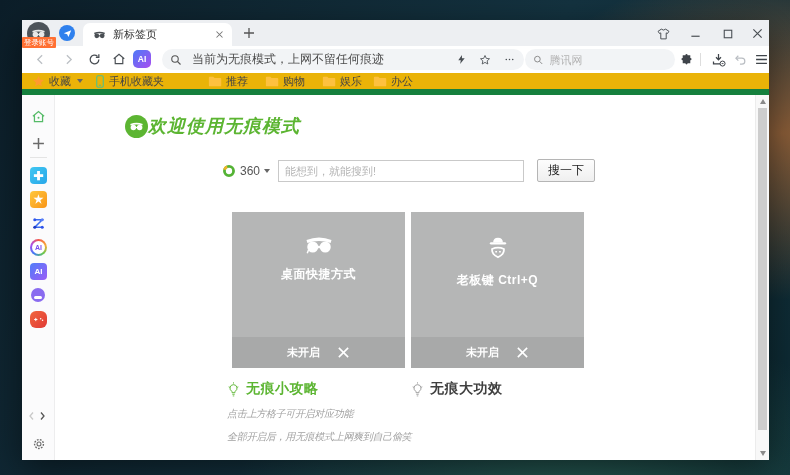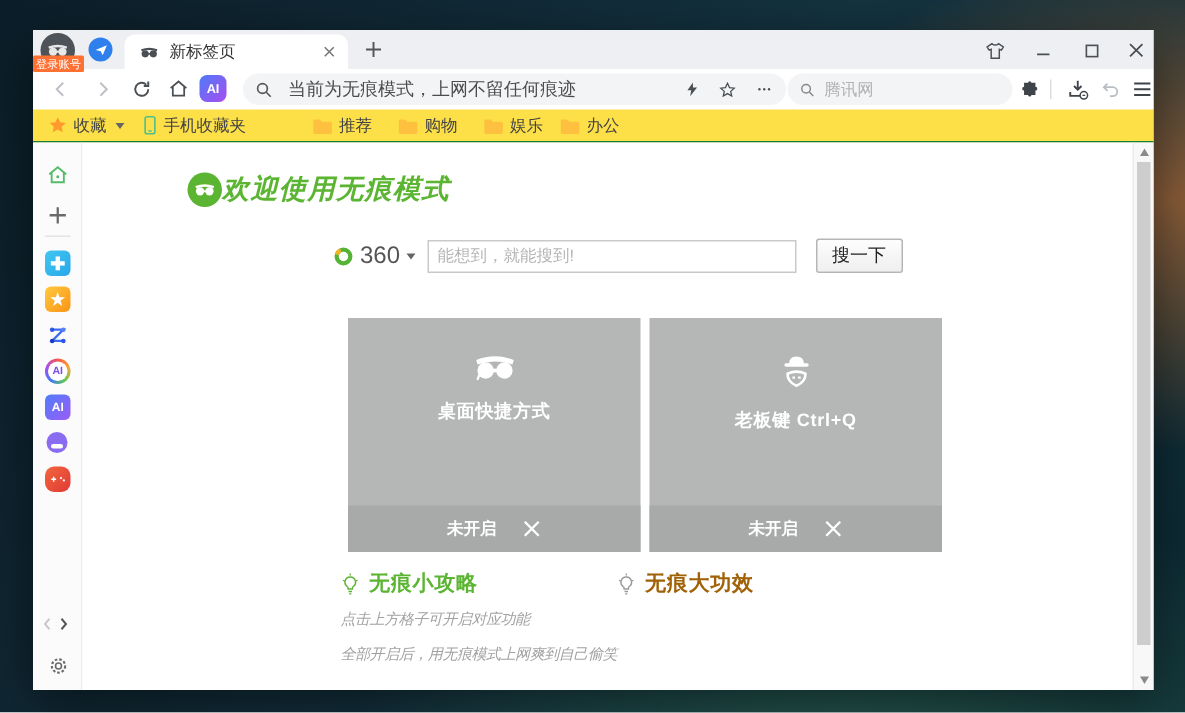--- a/index.html
+++ b/index.html
@@ -47,21 +47,21 @@
   .url-text{ font-size:12px; color:#4c4c4c; margin-left:10px; flex:1; white-space:nowrap; overflow:hidden;}
   .url-right{ display:flex; align-items:center; gap:12px; color:#555;}
   .quick-search{ position:absolute; left:503px; top:3px; width:150px; height:21px; background:#f2f4f6;
            border-radius:11px; display:flex; align-items:center; padding:0 8px;justify-content:flex-end;}
   .quick-search input{ border:none; outline:none; background:transparent; font-size:11px; color:#555;
            width:100%; margin-left:6px; font-family:inherit;}
   .quick-search input::placeholder{ color:#b3b3b3; }
   .tb-sep{ position:absolute; left:678px; top:7px; width:1px; height:13px; background:#ddd;}
 
   
-  .bookmarks{ position:relative; flex:0 0 22px; background:#fde047; border-bottom:1px solid #15803d;
+  .bookmarks{ position:relative; flex:0 0 22px; background:#eab308; border-bottom:6px solid #15803d;
            display:flex; align-items:center; font-size:11px; color:#444;}
   .bm-item{ display:flex; align-items:center; gap:4px; white-space:nowrap;}
   .caret{ width:0; height:0; border-left:3.5px solid transparent; border-right:3.5px solid transparent;
            border-top:4px solid #666;}
 
   
   .contentrow{ flex:1; display:flex; min-height:0;}
   .sidebar{ position:relative; flex:0 0 33px; background:#fbfbfc; border-right:1px solid #ededee;}
   .sb-ic{ position:absolute; left:8px; width:17px; height:17px; display:flex; align-items:center;
           justify-content:center; border-radius:4px; font-weight:bold;}
@@ -79,40 +79,40 @@
 
   .main{ position:relative; flex:1; background:#fff; overflow:hidden;}
 
   .welcome{ position:absolute; left:70px; top:19px; display:flex; align-items:center; }
   .mask-bubble{ width:23px; height:23px; border-radius:50%; background:#5cb532;
           display:flex; align-items:center; justify-content:center;}
   .welcome-title{ font-size:18px; font-style:italic; font-weight:600; color:#5cb532; letter-spacing:1px;}
 
   .search-row{ position:absolute; left:167px; top:64px; display:flex; align-items:center;}
   .engine{ display:flex; align-items:center; gap:4px; margin-right:8px;}
-  .engine-label{ font-size:16px; color:#555;}
+  .engine-label{ font-size:12px; color:#555;}
   .main-search{ width:246px; height:22px; border:1px solid #c9c9c9; font-size:11px; padding:0 6px;
           outline:none; color:#333; font-family:inherit;}
   .main-search::placeholder{ color:#b5b5b5;}
   .search-btn{ margin-left:13px; width:58px; height:23px; border:1px solid #b5b5b5; border-radius:2px;
           background:linear-gradient(#fdfdfd,#efefef); font-size:12px; color:#222; font-family:inherit;}
 
   .cards{ position:absolute; left:177px; top:117px; display:flex; gap:6px;}
-  .card{ width:195px; height:156px; background:#b5b6b6; display:flex; flex-direction:column; cursor:pointer;}
+  .card{ width:173px; height:156px; background:#b5b6b6; display:flex; flex-direction:column; cursor:pointer;}
   .card-body{ flex:1; display:flex; flex-direction:column; align-items:center; padding-top:24px;}
   .card-title{ margin-top:12px; color:#fff; font-weight:bold; font-size:12px; letter-spacing:.5px;}
   .card-strip{ flex:0 0 31px; background:#a8a9a9; display:flex; align-items:center; justify-content:center; gap:17px;}
   .card-status{ color:#fff; font-weight:bold; font-size:11px;}
 
   .tip{ position:absolute; top:285px;}
   .tip-1{ left:172px; width:180px;}
   .tip-2{ left:356px; width:220px;}
   .tip-head{ display:flex; align-items:center; gap:6px; font-size:14px; font-weight:bold; letter-spacing:.5px;}
   .tip-1 .tip-head{ color:#5cb532;}
-  .tip-2 .tip-head{ color:#a16207;}
+  .tip-2 .tip-head{ color:#404040;}
   .tip-line{ font-size:10px; font-style:italic; color:#a2a2a2; letter-spacing:-.3px;
           line-height:23px; white-space:nowrap;}
   .tip-lines{ margin-top:4px;}
 
   .scrollbar{ position:relative; flex:0 0 14px; background:#f8f8f8; border-left:1px solid #ececec;}
   .sb-arrow{ position:absolute; left:4px; width:0; height:0; border-left:3.5px solid transparent;
           border-right:3.5px solid transparent;}
   .sb-arrow.up{ top:4px; border-bottom:5px solid #8a8a8a;}
   .sb-arrow.down{ bottom:4px; border-top:5px solid #8a8a8a;}
   .sb-thumb{ position:absolute; left:2px; width:9px; top:13px; height:322px; background:#cdcdcd;}

